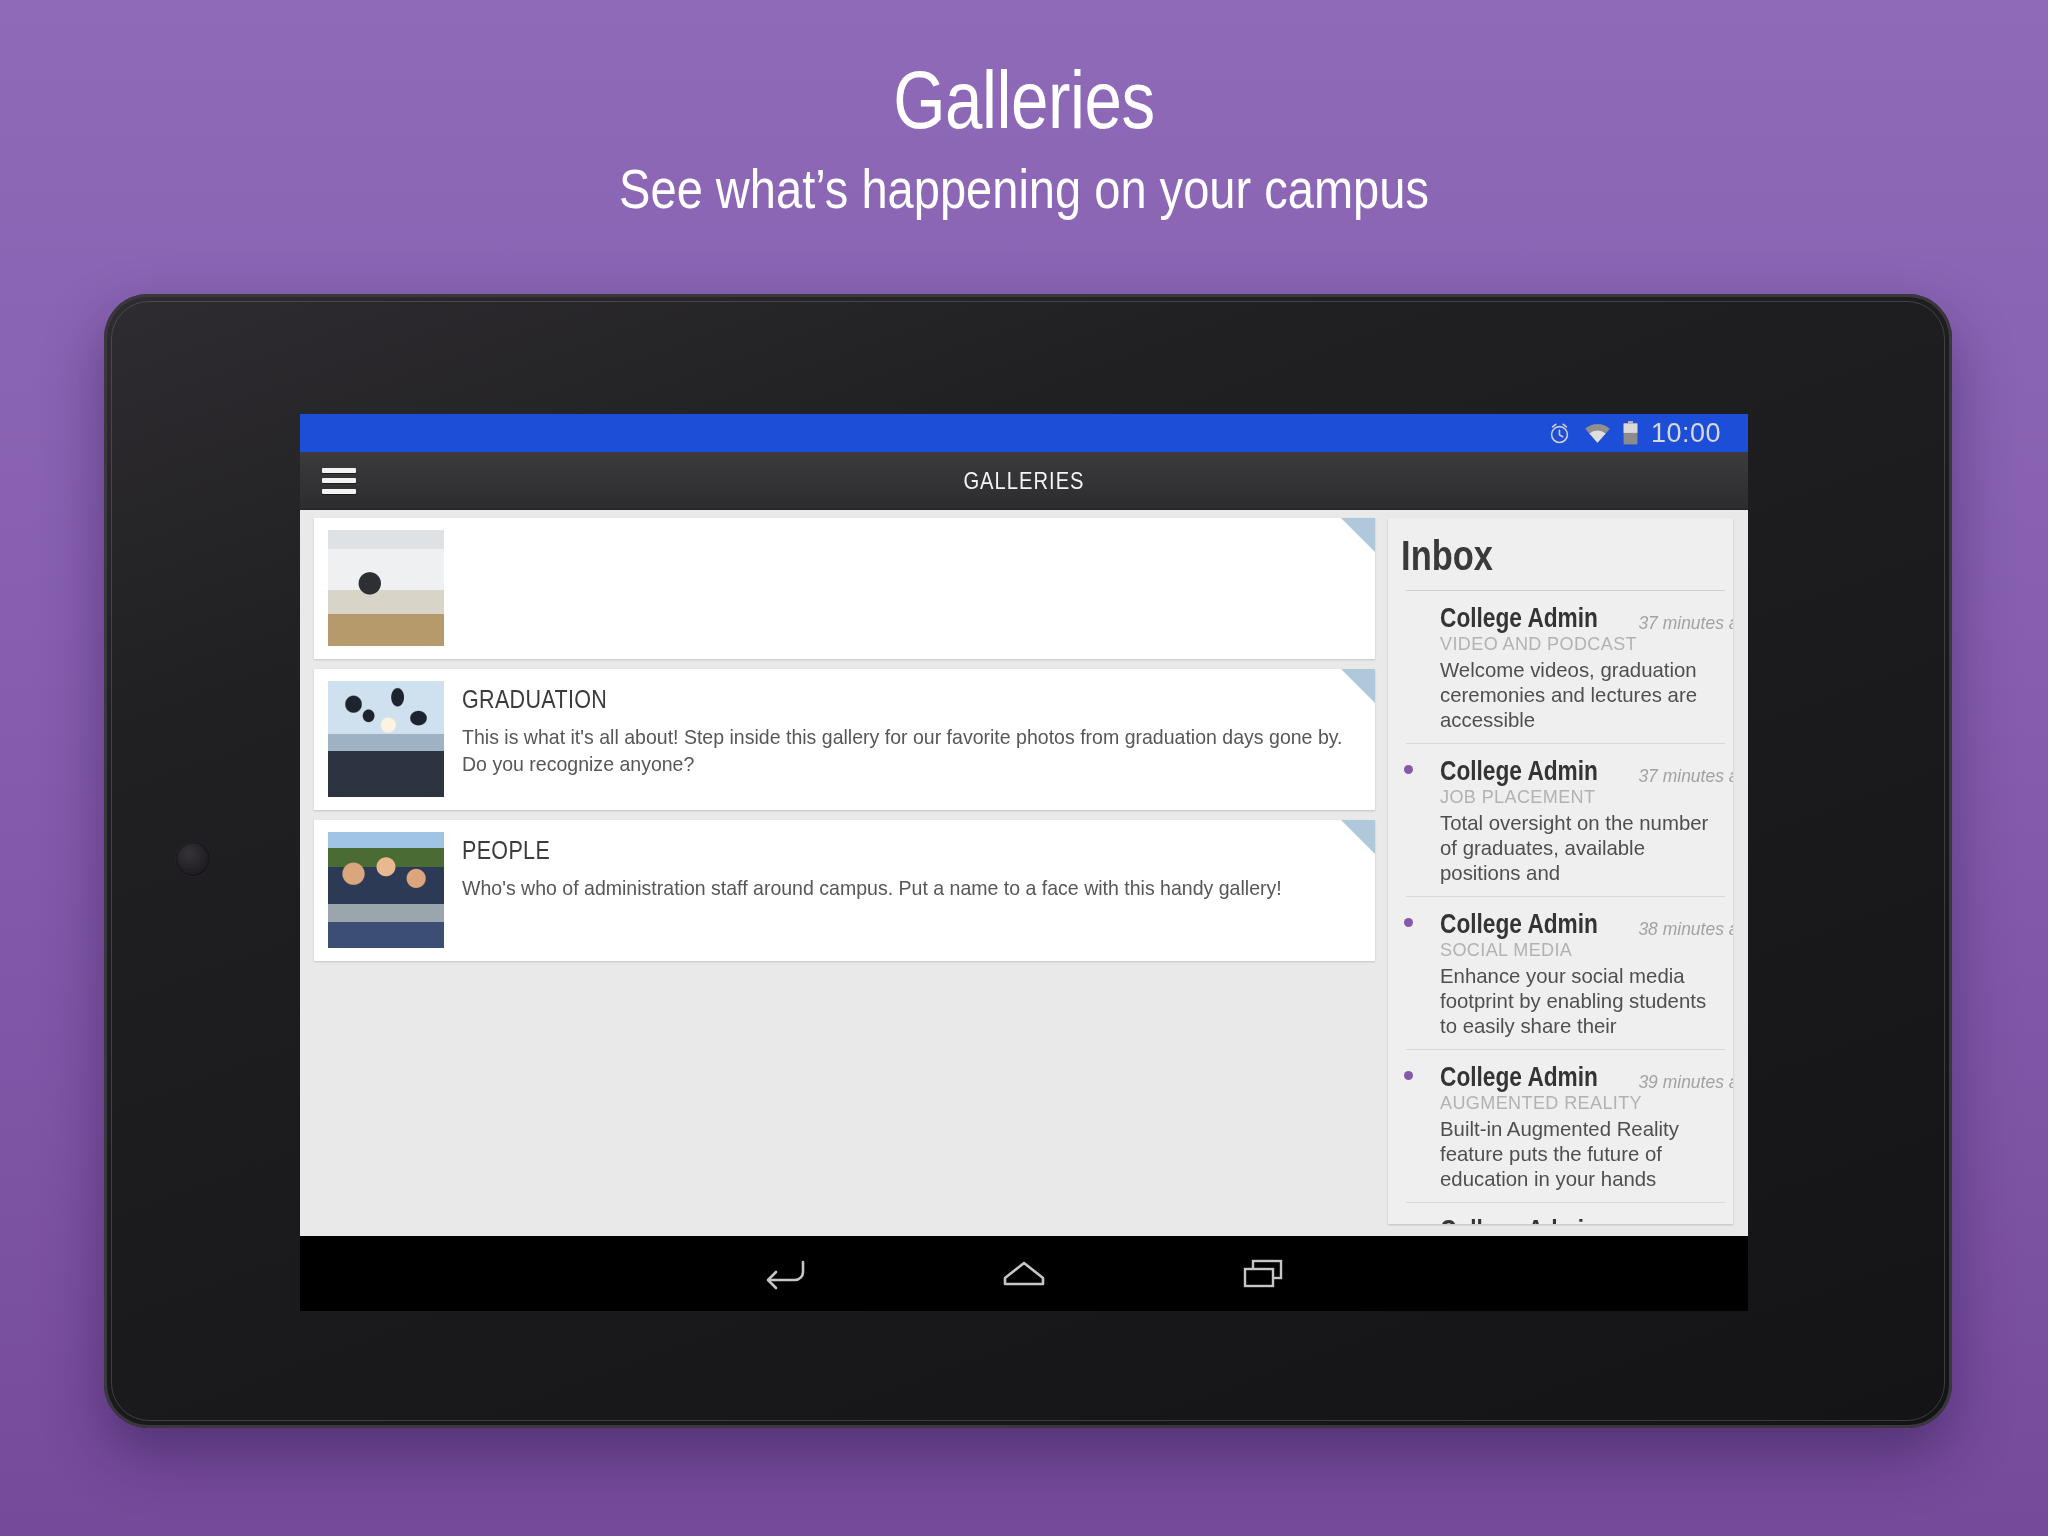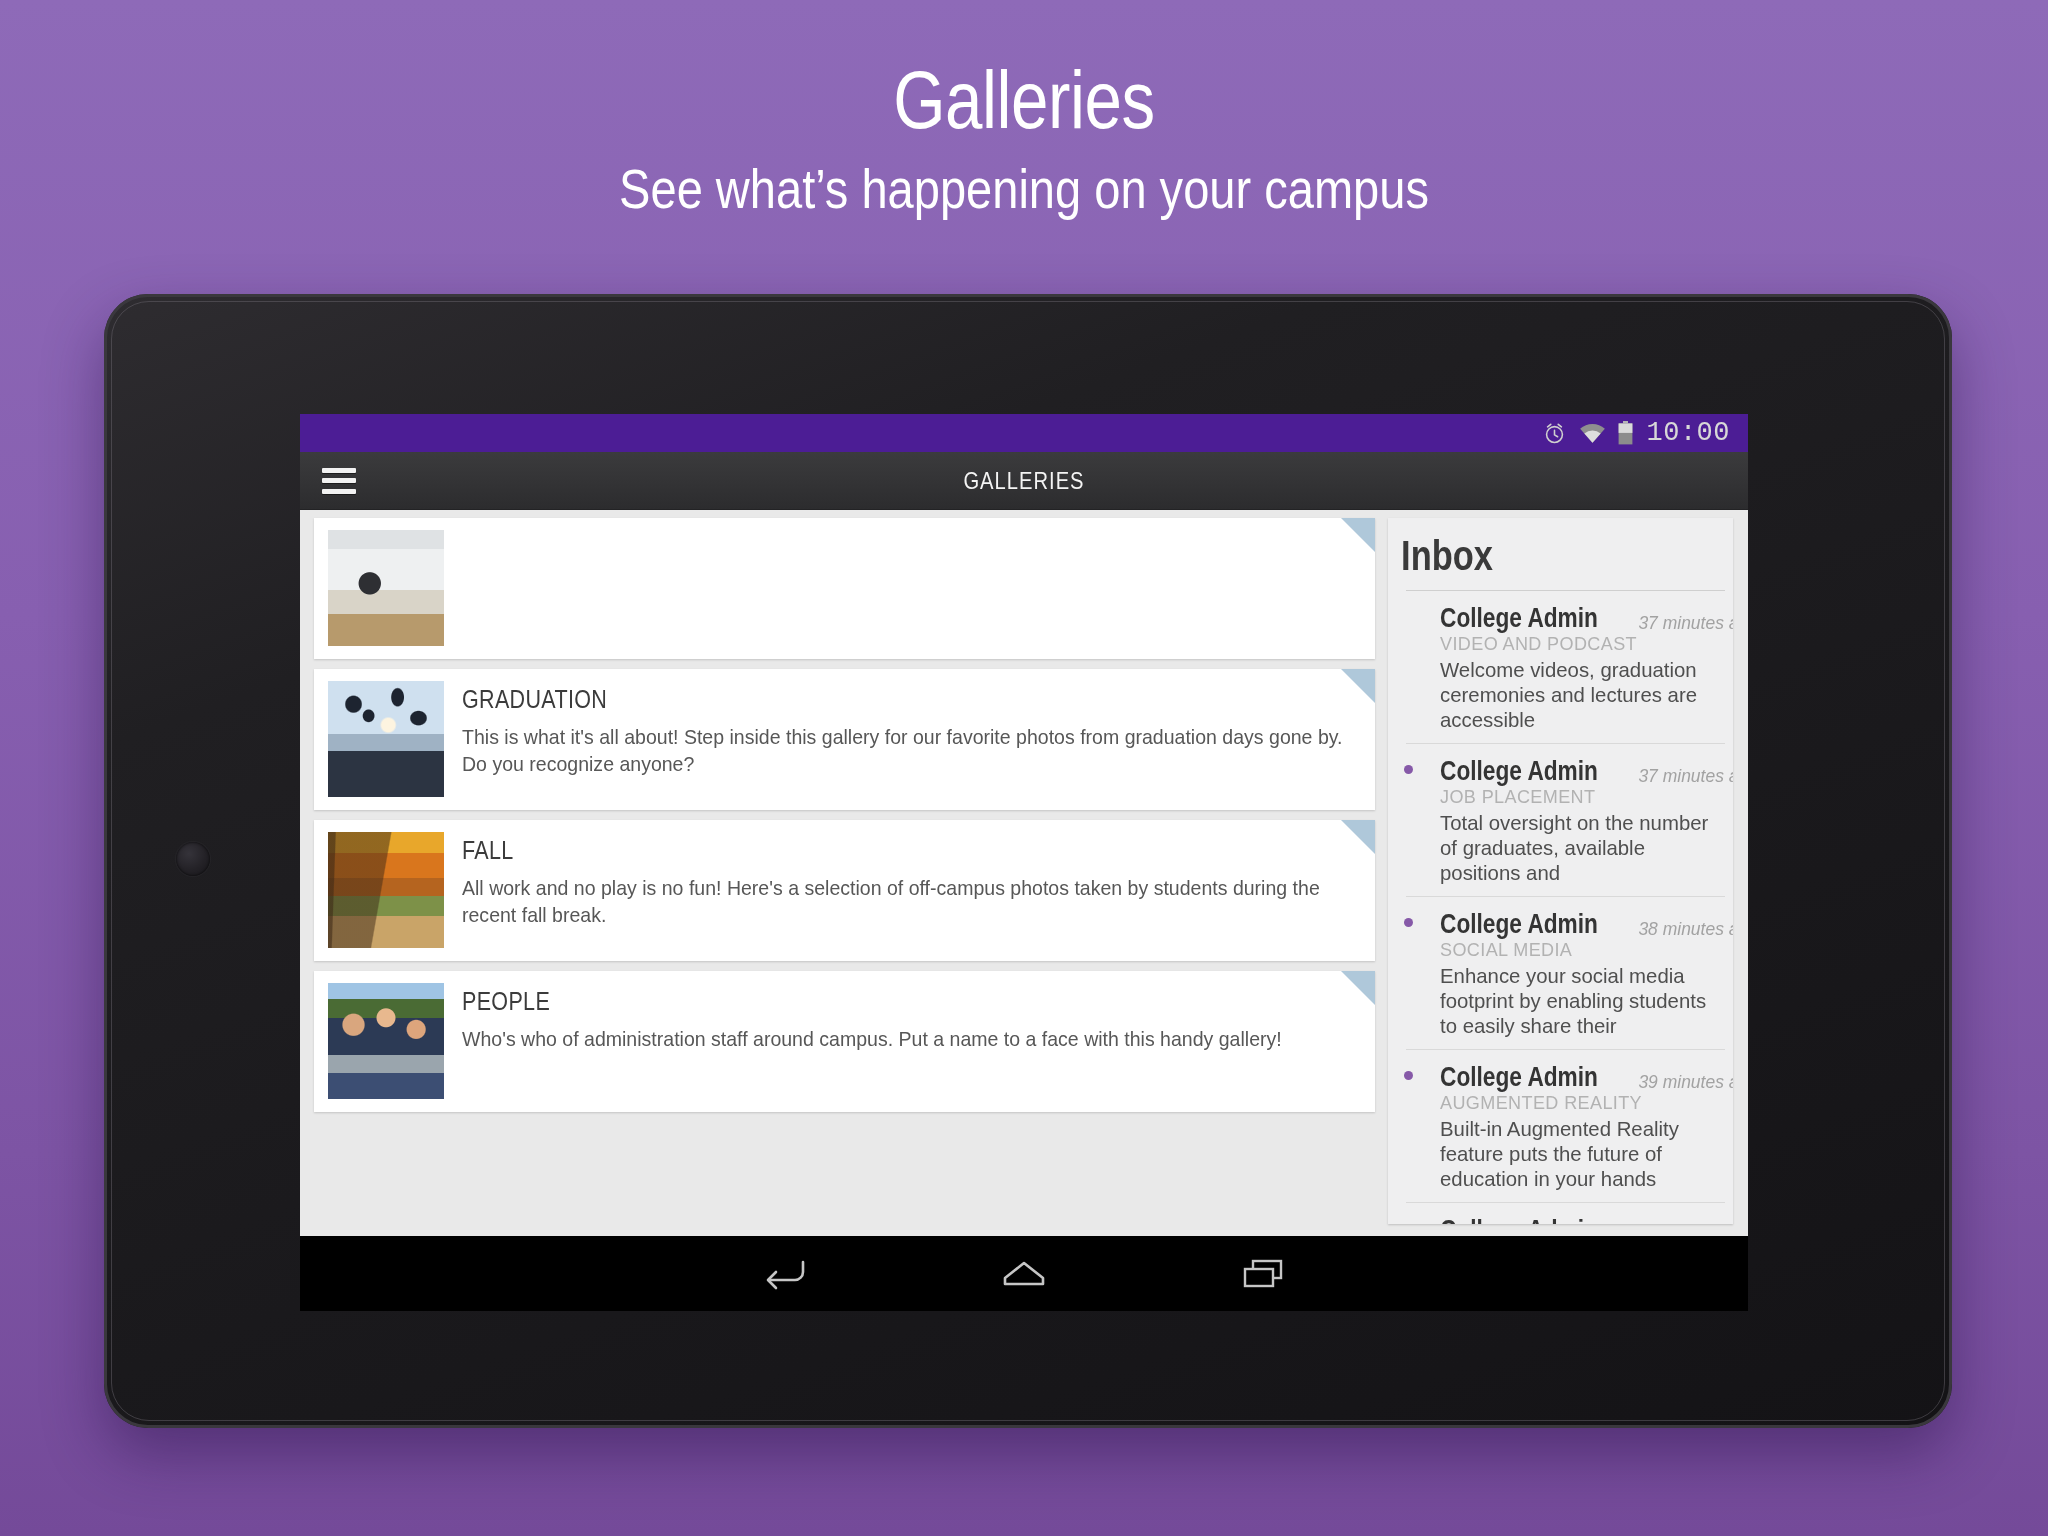--- a/index.html
+++ b/index.html
@@ -66,27 +66,26 @@
     left: 196px; top: 120px;
     width: 1448px; height: 897px;
     background: #000;
     overflow: hidden;
   }
 
   
   .statusbar {
     position: relative;
     height: 38px;
-    background: #4c1d95;
+    background: #1d4ed8;
     display: flex;
     align-items: center;
     justify-content: flex-end;
-    padding-right: 18px;
+    padding-right: 27px;
     gap: 11px;
-    font-family: Liberation Mono, monospace;
   }
   .si { display: block; }
   .clock-ico { width: 25px; height: 25px; }
   .wifi-ico  { width: 29px; height: 22px; }
   .batt-ico  { width: 15px; height: 24px; }
   .status-time {
     color: #d8d8d8;
     font-size: 27px;
     line-height: 27px;
     letter-spacing: 0.5px;
@@ -356,28 +355,20 @@
 
         <div class="gcard">
           <div class="fold"></div>
           <div class="gthumb th-grad"></div>
           <div class="gtext">
             <div class="gtitle">GRADUATION</div>
             <div class="gdesc">This is what it's all about!  Step inside this gallery for our favorite photos from graduation days gone by.  Do you recognize anyone?</div>
           </div>
         </div>
 
-        <div class="gcard">
-          <div class="fold"></div>
-          <div class="gthumb th-fall"></div>
-          <div class="gtext">
-            <div class="gtitle">FALL</div>
-            <div class="gdesc">All work and no play is no fun!  Here's a selection of off-campus photos taken by students during the recent fall break.</div>
-          </div>
-        </div>
 
         <div class="gcard">
           <div class="fold"></div>
           <div class="gthumb th-people"></div>
           <div class="gtext">
             <div class="gtitle">PEOPLE</div>
             <div class="gdesc">Who's who of administration staff around campus.  Put a name to a face with this handy gallery!</div>
           </div>
         </div>
 

